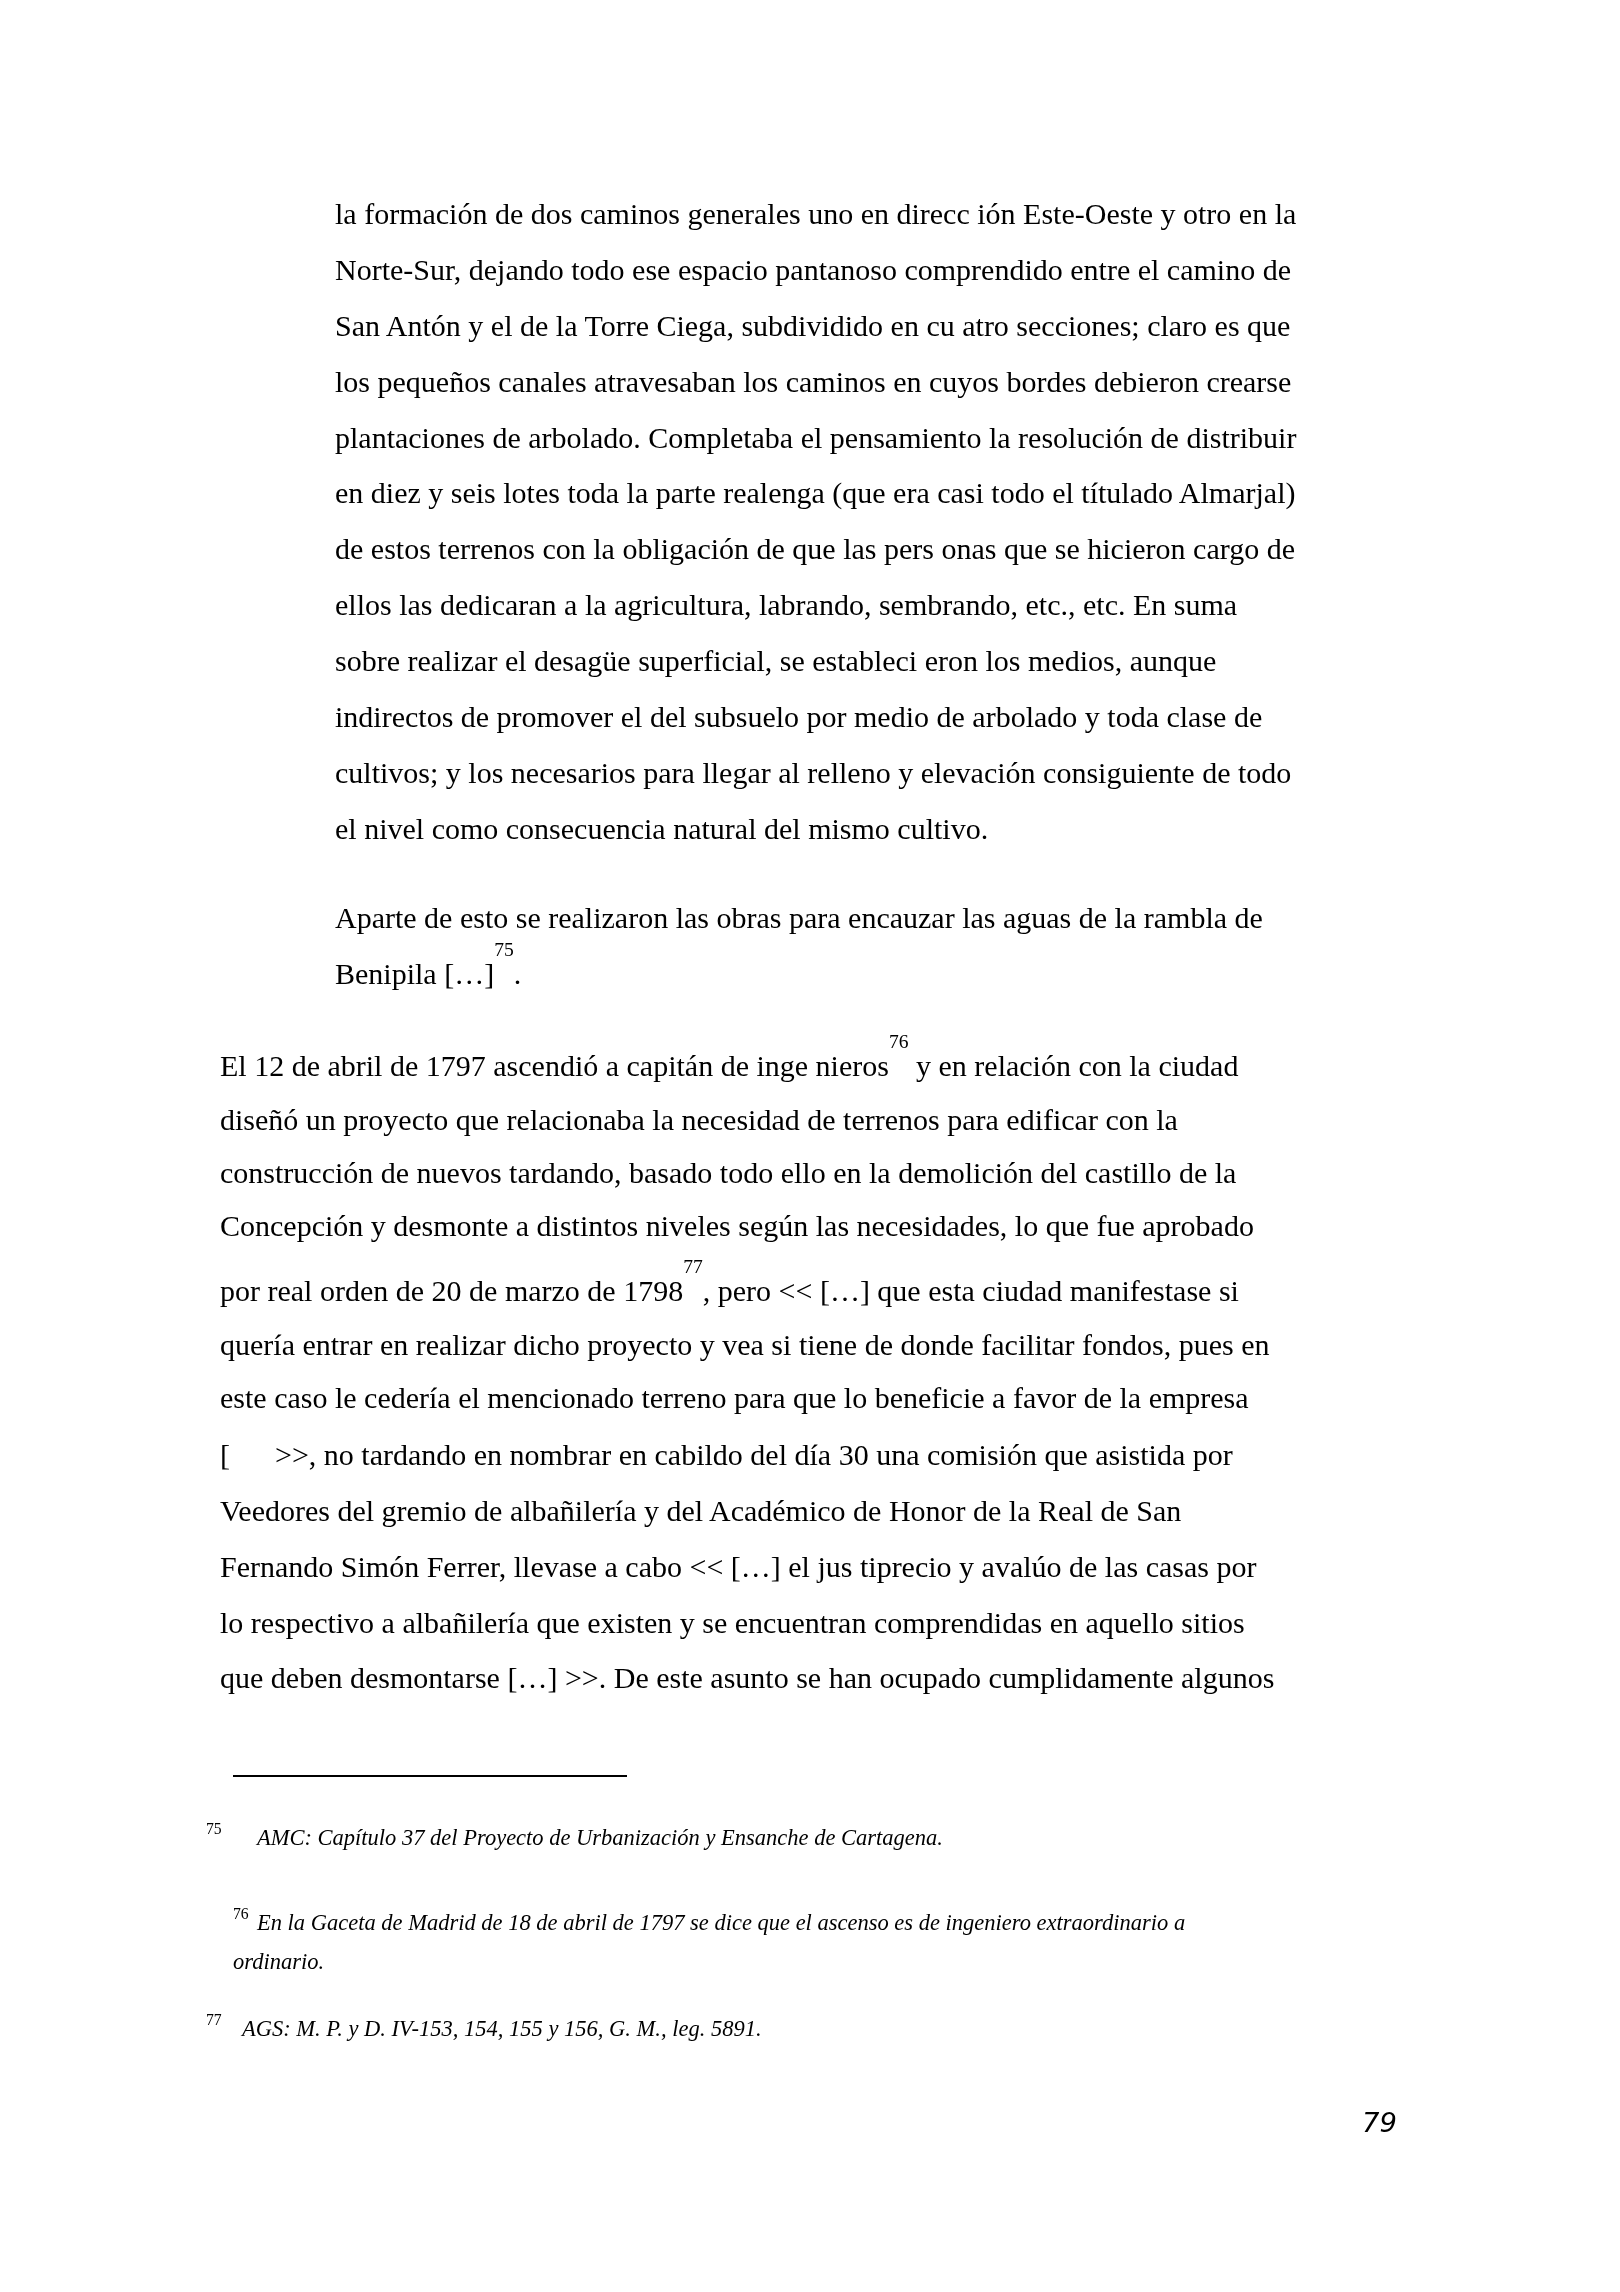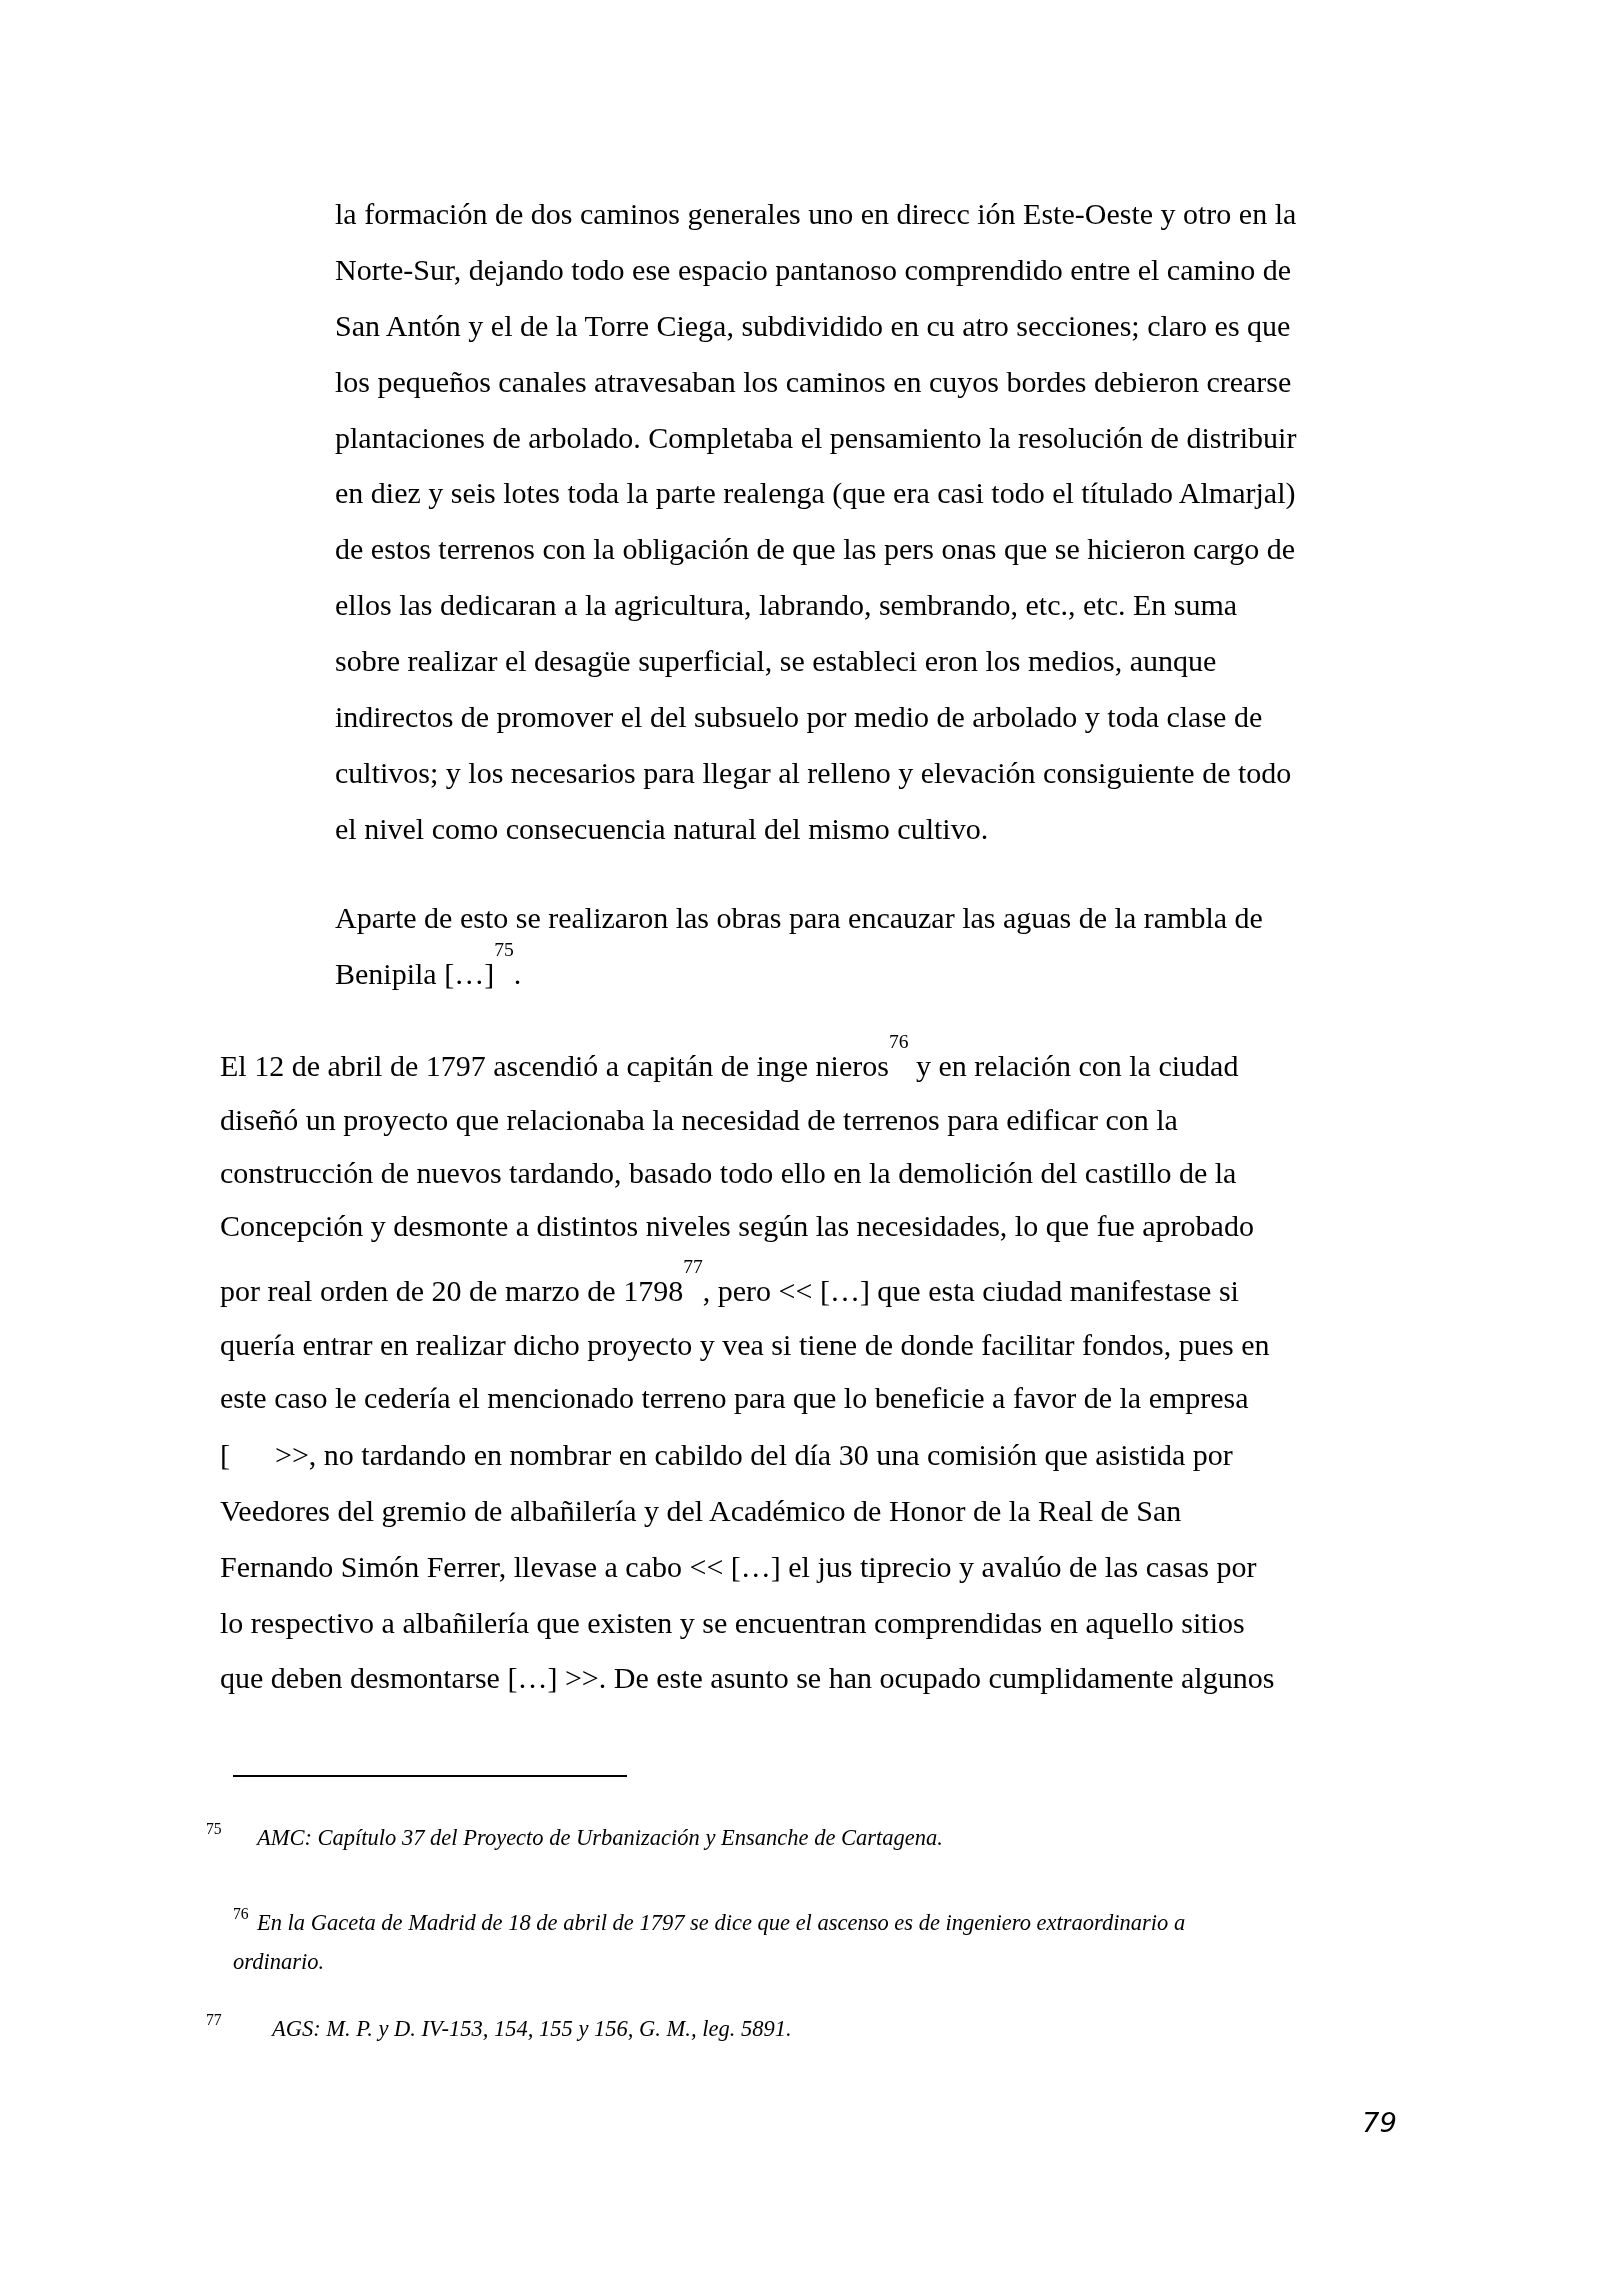--- a/index.html
+++ b/index.html
@@ -49,16 +49,16 @@
 <div class="rule"></div>
 
 <div class="fn-num" style="left:206px; top:1821px">75</div>
 <div class="fn" style="left:257px; top:1823px">AMC: Capítulo 37 del Proyecto de Urbanización y Ensanche de Cartagena.</div>
 
 <div class="fn-num" style="left:233px; top:1906px">76</div>
 <div class="fn" style="left:257px; top:1908px">En la Gaceta de Madrid de 18 de abril de 1797 se dice que el ascenso es de ingeniero extraordinario a</div>
 <div class="fn" style="left:233px; top:1947px">ordinario.</div>
 
 <div class="fn-num" style="left:206px; top:2012px">77</div>
-<div class="fn" style="left:272px; top:2014px">AGS: M. P. y D. IV-153, 154, 155 y 156, G. M., leg. 5891.</div>
+<div class="fn" style="left:242px; top:2014px">AGS: M. P. y D. IV-153, 154, 155 y 156, G. M., leg. 5891.</div>
 
 <div class="pagenum">79</div>
 
 
 </body></html>

